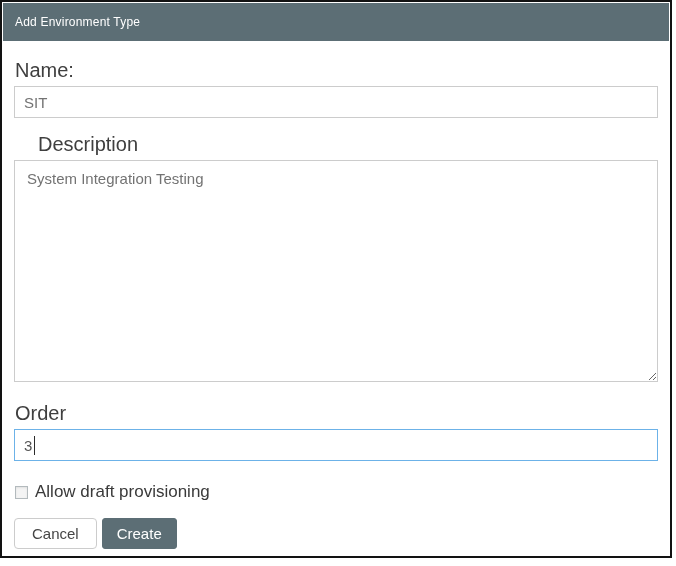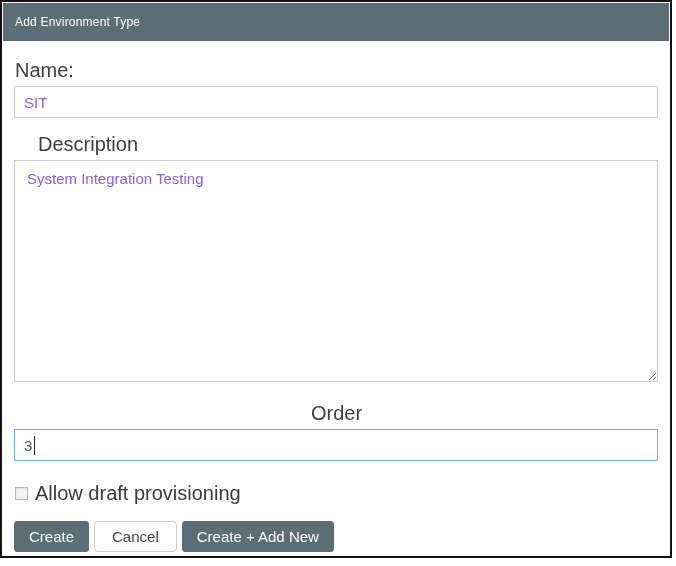--- a/index.html
+++ b/index.html
@@ -43,32 +43,32 @@
     padding: 0 12px;
   }
   .field-label {
     display: block;
     font-size: 20px;
     color: #3f3f3f;
     margin: 20px 0 7px 1px;
     line-height: 18px;
   }
   .field-label.desc { margin-top: 17px; margin-left: 24px; }
-  .field-label.order { margin-top: 22px; text-align: center; }
+  .field-label.order { margin-top: 22px; }
   .text-input {
     display: block;
     width: 100%;
     height: 32px;
     border: 1px solid #cccccc;
     border-radius: 0;
     background: #ffffff;
     padding: 6px 9px;
     font-family: "Liberation Sans", "DejaVu Sans", sans-serif;
     font-size: 15px;
-    color: #8b5cf6;
+    color: #737373;
     outline: none;
   }
   textarea.text-input {
     height: 222px;
     resize: vertical;
     line-height: 20px;
     padding-top: 8px;
     padding-left: 12px;
   }
   .order-wrap {
@@ -96,21 +96,21 @@
     -webkit-appearance: none;
     width: 13px;
     height: 13px;
     margin: 0 7px 0 1px;
     border: 1px solid #b3babd;
     background: #f4f4f4;
     box-shadow: inset 0 1px 2px rgba(0,0,0,0.08);
     cursor: pointer;
   }
   .checkbox-label {
-    font-size: 20px;
+    font-size: 17px;
     color: #3a3a3a;
   }
   .button-row {
     display: flex;
     align-items: center;
     gap: 5px;
     margin-top: 16px;
   }
   .btn {
     height: 31px;
@@ -159,20 +159,19 @@
         <input type="text" class="text-input" value="3" style="">
         <div class="caret"></div>
       </div>
 
       <div class="checkbox-row">
         <input type="checkbox" class="checkbox" style="">
         <span class="checkbox-label">Allow draft provisioning</span>
       </div>
 
       <div class="button-row">
+        <button class="btn btn-default">Cancel</button>
         <button class="btn btn-primary">Create</button>
-        <button class="btn btn-default">Cancel</button>
-        <button class="btn btn-primary">Create + Add New</button>
       </div>
 
     </div>
   </div>
 </div>
 
 </body></html>

